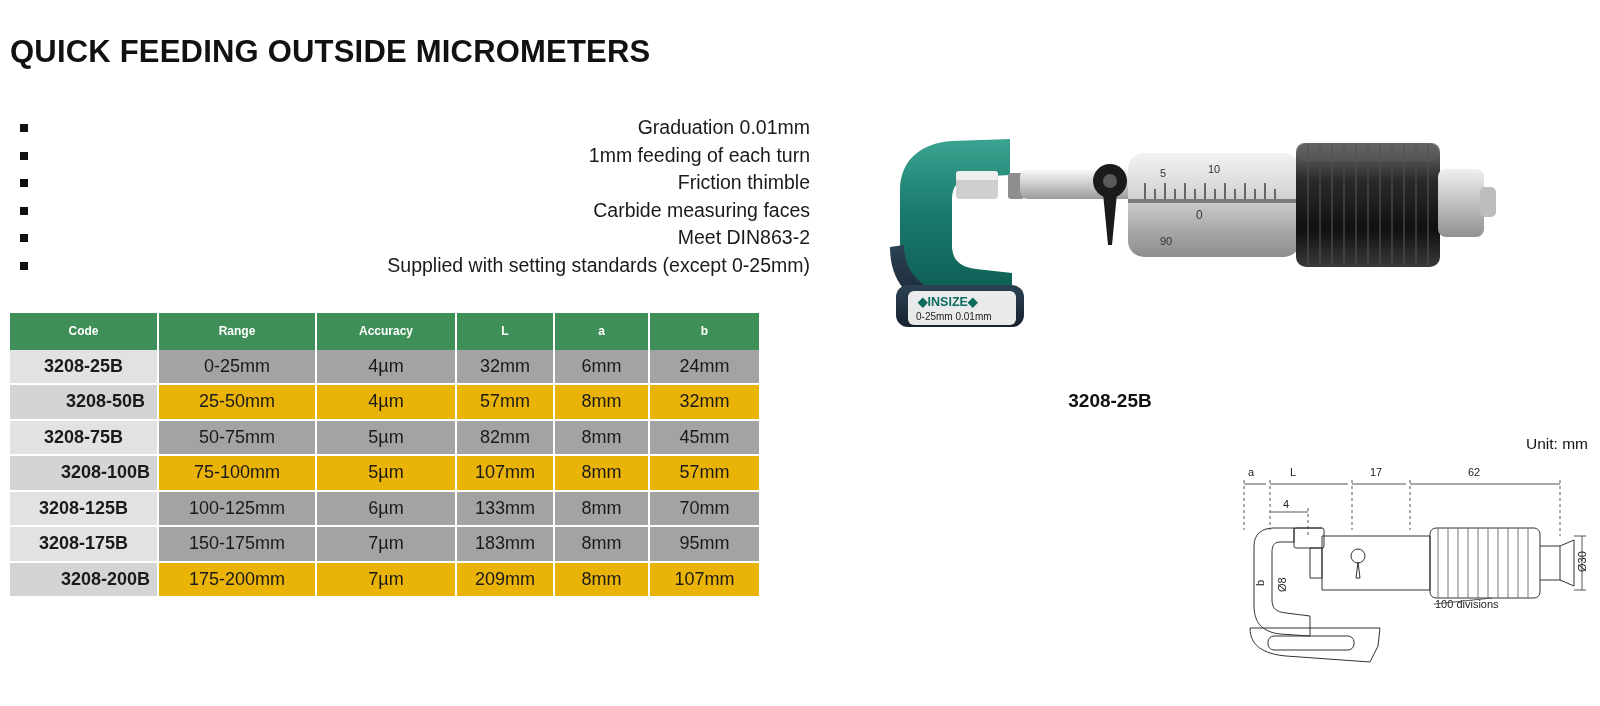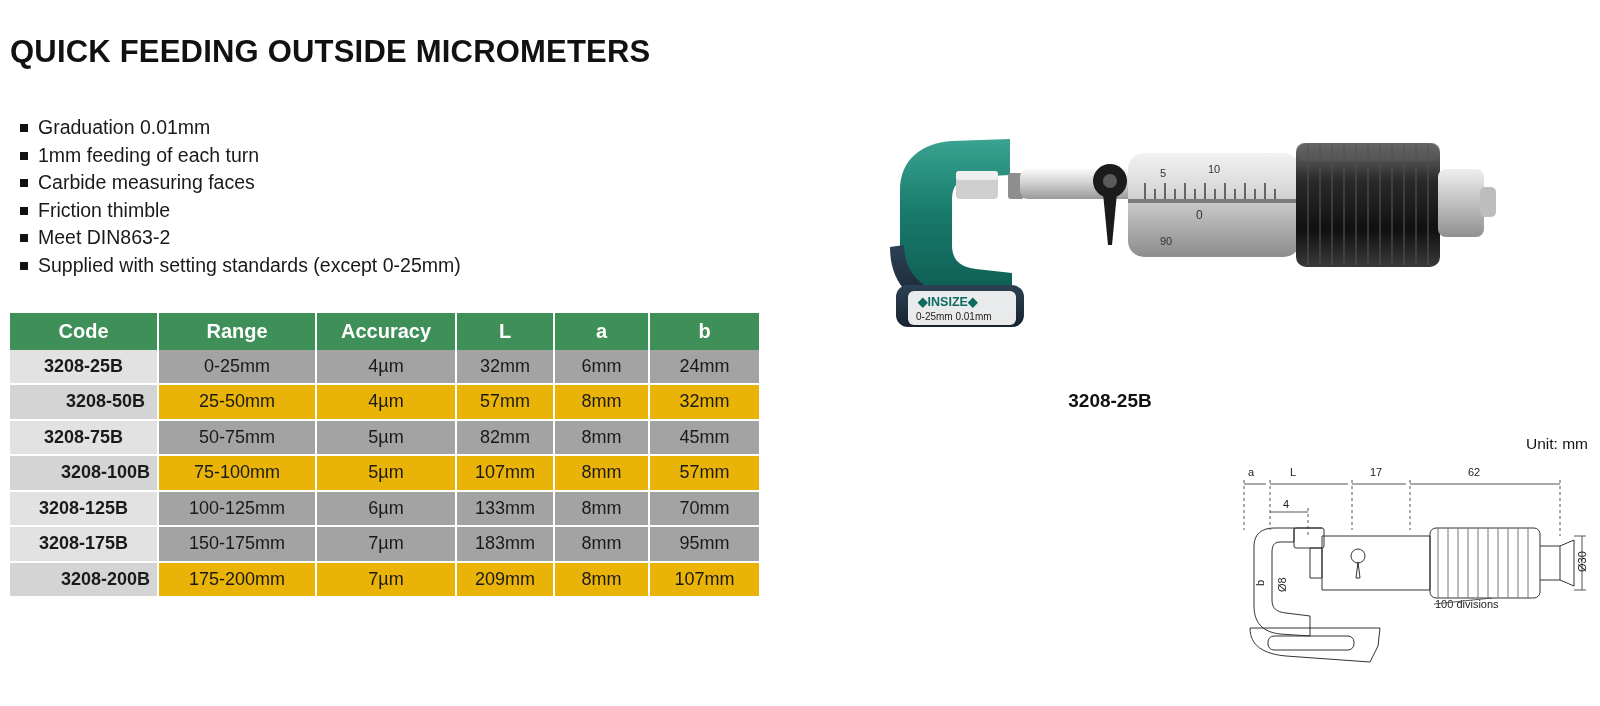--- a/index.html
+++ b/index.html
@@ -39,20 +39,21 @@
     margin: 44px 0 0 0;
     padding: 0;
     list-style: none;
   }
   .feature-list li {
     position: relative;
     font-size: 19.5px;
     line-height: 27.6px;
     padding-left: 28px;
     color: #1a1a1a;
+    text-align: right;
   }
   .feature-list li .bullet {
     position: absolute;
     left: 10px;
     top: 10px;
     width: 8px;
     height: 8px;
     background: #111;
     display: block;
   }
@@ -61,21 +62,21 @@
   .spec-table {
     margin-top: 33px;
     border-collapse: collapse;
     table-layout: fixed;
     font-size: 18px;
   }
   .spec-table th {
     background: #3f8f58;
     color: #ffffff;
     font-weight: bold;
-    font-size: 20px;
+    font-size: 12px;
     height: 37px;
     border-right: 2px solid #ffffff;
     text-align: center;
     padding: 0;
   }
   .spec-table th:last-child { border-right: none; }
   .spec-table td {
     height: 33.5px;
     text-align: center;
     padding: 0;
@@ -144,22 +145,22 @@
 
 <div class="page">
 
   <div class="left-col">
 
     <h1 class="page-title">QUICK FEEDING OUTSIDE MICROMETERS</h1>
 
     <ul class="feature-list">
       <li><span class="bullet"></span><span>Graduation 0.01mm</span></li>
       <li><span class="bullet"></span><span>1mm feeding of each turn</span></li>
+      <li><span class="bullet"></span><span>Friction thimble</span></li>
       <li><span class="bullet"></span><span>Carbide measuring faces</span></li>
-      <li><span class="bullet"></span><span>Friction thimble</span></li>
       <li><span class="bullet"></span><span>Meet DIN863-2</span></li>
       <li><span class="bullet"></span><span>Supplied with setting standards (except 0-25mm)</span></li>
     </ul>
 
     <table class="spec-table">
       <colgroup>
         <col class="col-code">
           <col class="col-range">
           <col class="col-acc">
         <col class="col-l">

